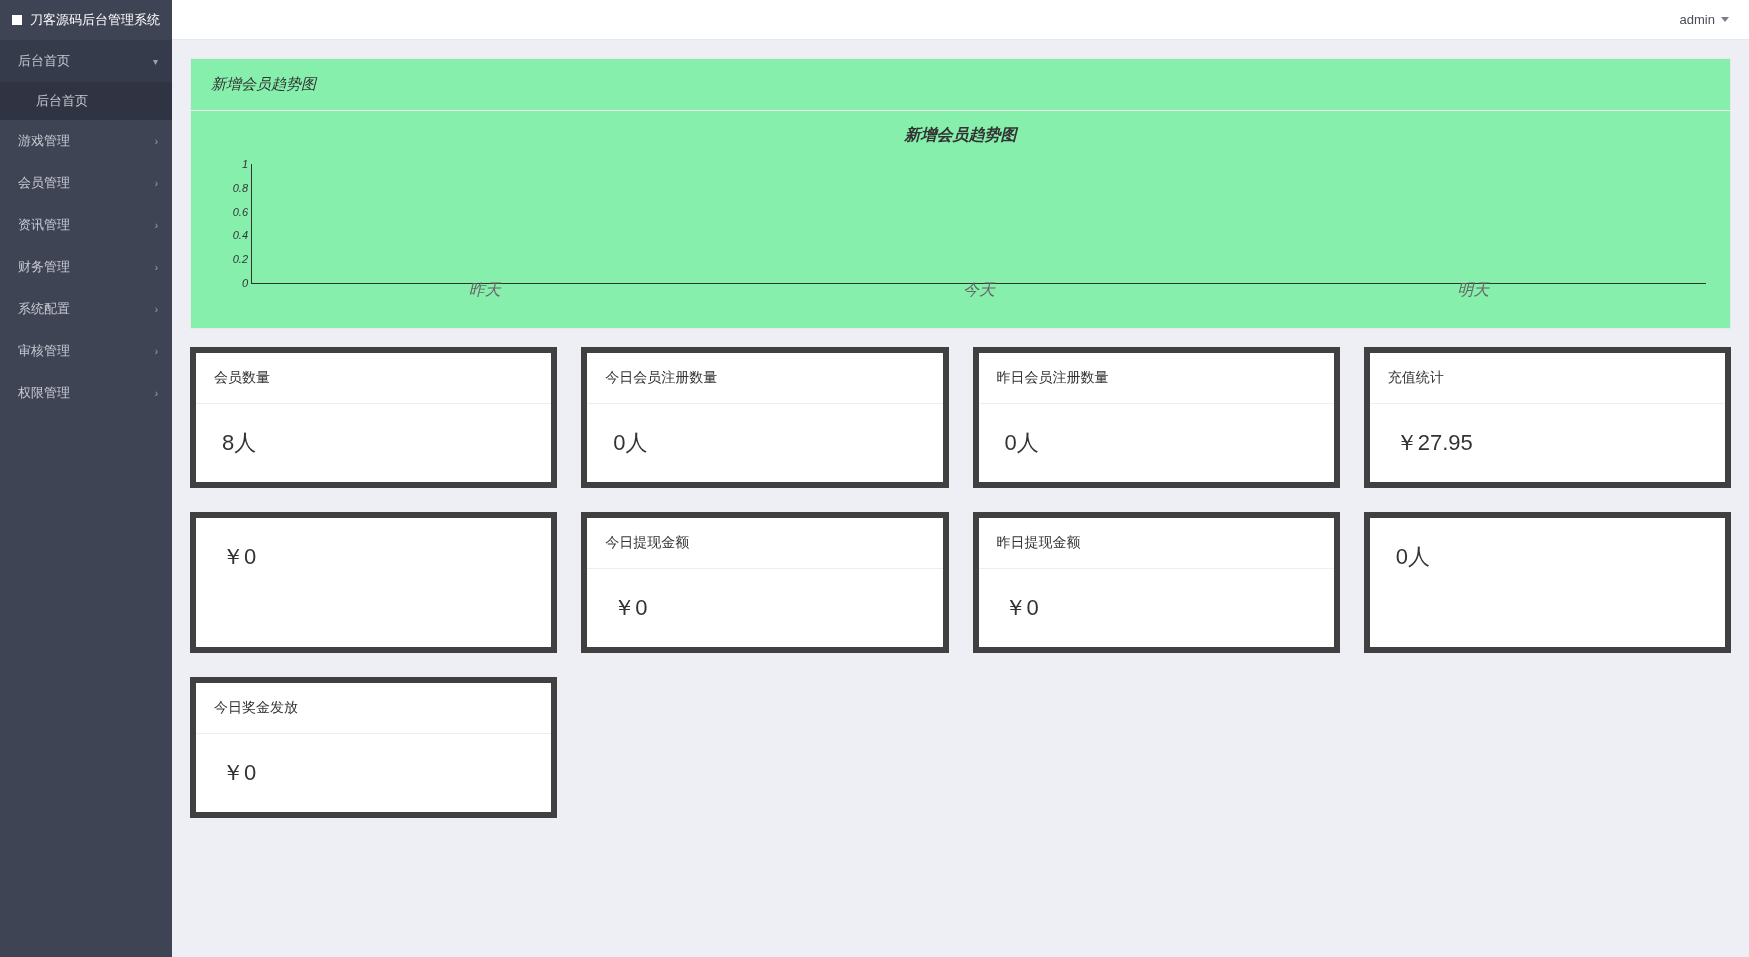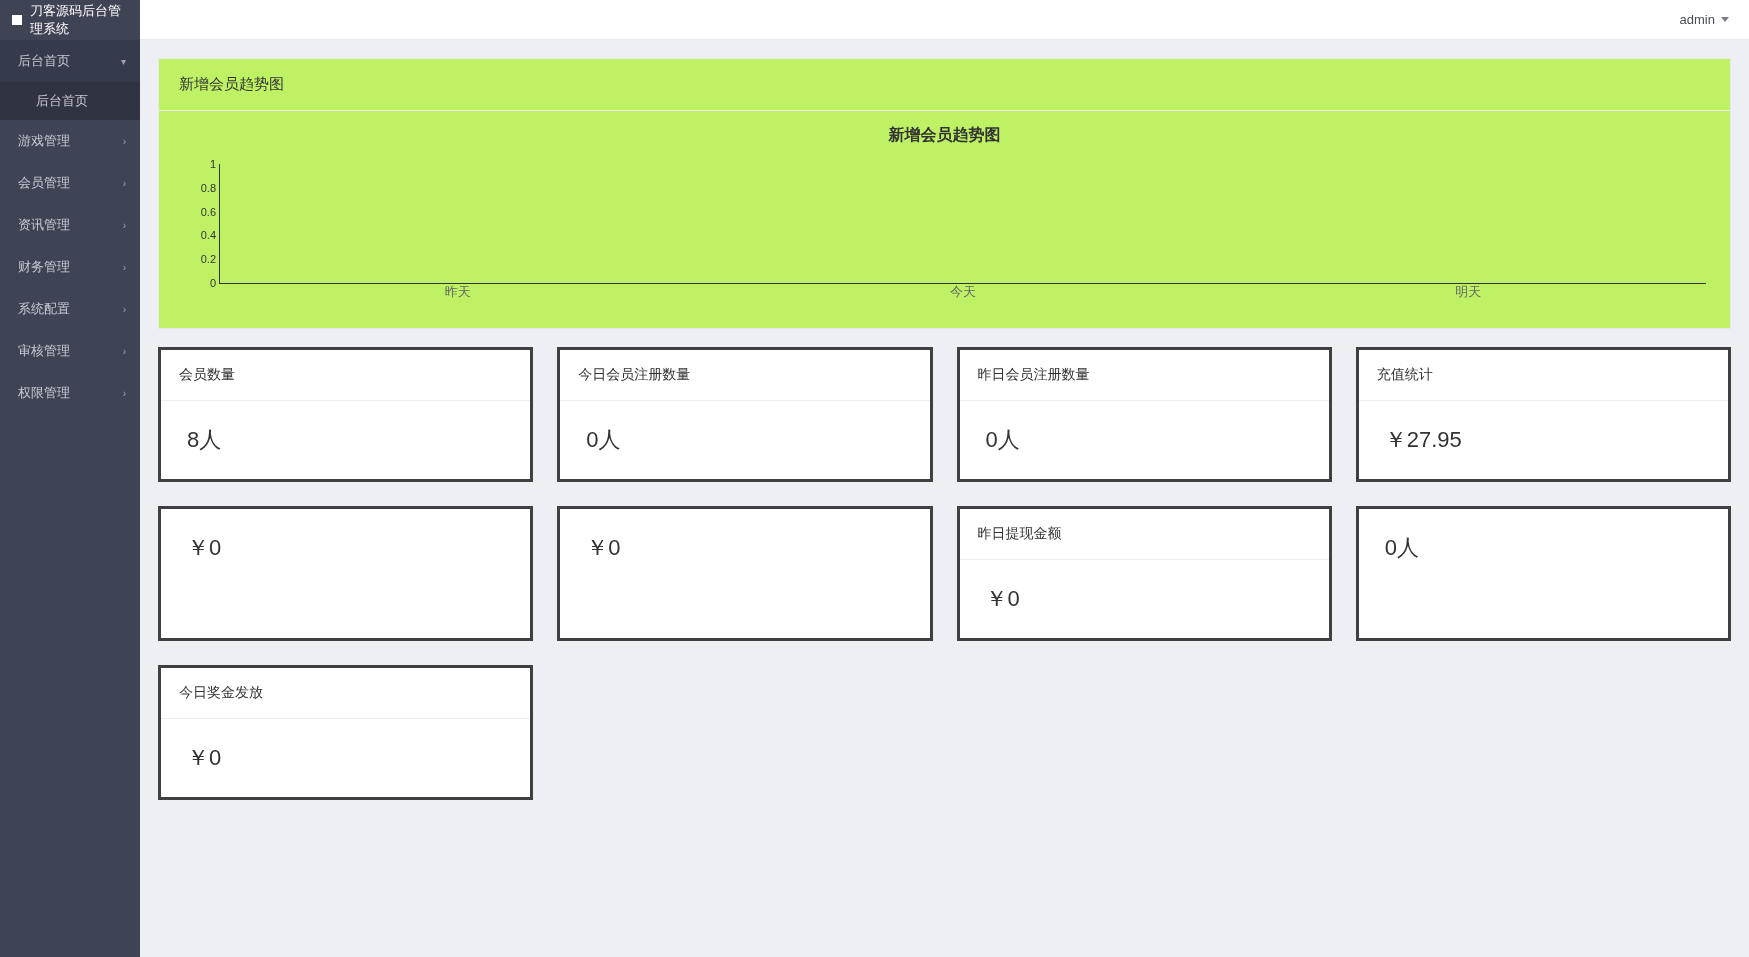--- a/index.html
+++ b/index.html
@@ -5,21 +5,21 @@
 * { margin: 0; padding: 0; box-sizing: border-box; }
 body {
   font-family: "Microsoft YaHei", "Helvetica Neue", Arial, sans-serif;
   background: #edeff4;
   width: 1749px;
   height: 957px;
   overflow: hidden;
   display: flex;
 }
 .sidebar {
-  width: 140px;
+  width: 172px;
   background: #3f4455;
   color: #fff;
   display: flex;
   flex-direction: column;
   flex-shrink: 0;
 }
 .brand {
   height: 40px;
   display: flex;
   align-items: center;
@@ -93,22 +93,23 @@
   border-left: 4px solid transparent;
   border-right: 4px solid transparent;
   border-top: 5px solid #7b7e88;
 }
 .content {
   padding: 18px;
   flex: 1;
   overflow: auto;
 }
 .panel {
-  background: #bef264;
+  background: #86efac;
   border: 1px solid #e6e8ec;
+  font-style: italic;
 }
 .panel-header {
   padding: 16px 20px;
   font-size: 15px;
   color: #333;
   border-bottom: 1px solid #eceef2;
 }
 .chart-wrap {
   padding: 14px 24px 24px 24px;
 }
@@ -135,33 +136,33 @@
   left: -30px;
   font-size: 11px;
   color: #333;
   transform: translateY(-50%);
   width: 26px;
   text-align: right;
 }
 .xtick {
   position: absolute;
   bottom: -18px;
-  font-size: 13px;
+  font-size: 16px;
   color: #666;
   transform: translateX(-50%);
 }
 .cards {
   display: grid;
   grid-template-columns: repeat(4, 1fr);
   gap: 24px;
   margin-top: 18px;
 }
 .card {
   background: #fff;
-  border: 3px solid #404040;
+  border: 6px solid #404040;
 }
 .card-h {
   padding: 16px 18px;
   font-size: 14px;
   color: #333;
   border-bottom: 1px solid #eceef2;
 }
 .card-v {
   padding: 24px 26px;
   font-size: 22px;
@@ -259,20 +260,21 @@
         <div class="card-v">0人</div>
       </div>
       <div class="card">
         <div class="card-h">充值统计</div>
         <div class="card-v">￥27.95</div>
       </div>
       <div class="card">
         <div class="card-v">￥0</div>
       </div>
       <div class="card">
+        <div class="card-h">今日提现金额</div>
         <div class="card-v">￥0</div>
       </div>
       <div class="card">
         <div class="card-h">昨日提现金额</div>
         <div class="card-v">￥0</div>
       </div>
       <div class="card">
         <div class="card-v">0人</div>
       </div>
       <div class="card">

